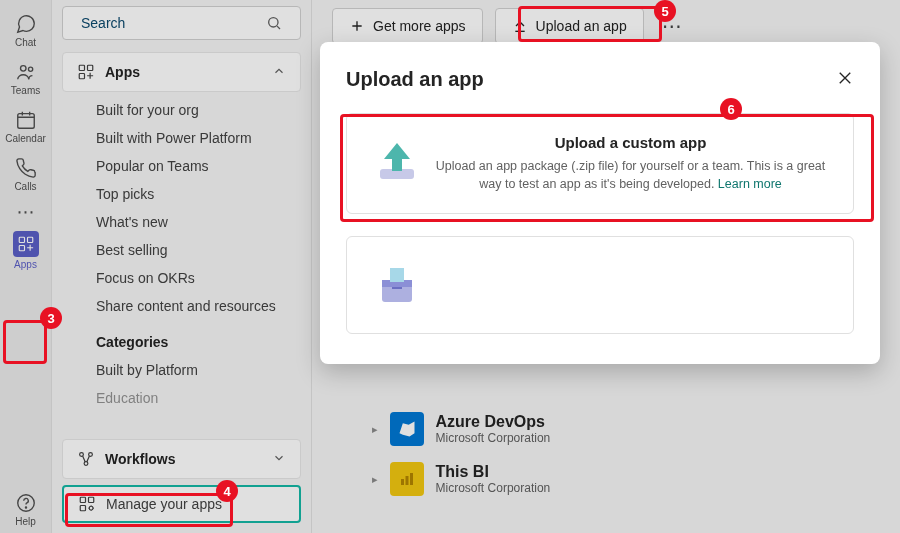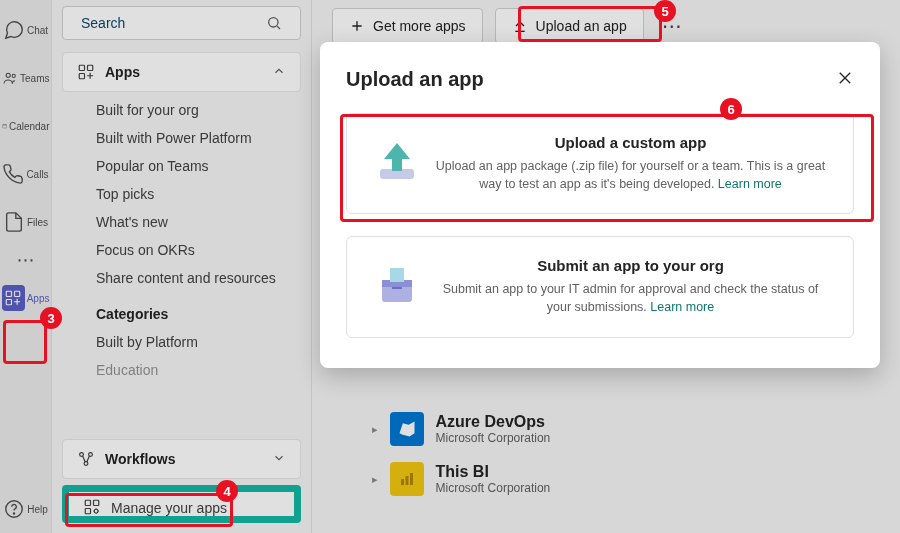--- a/index.html
+++ b/index.html
@@ -9,21 +9,21 @@
     background: #f5f5f5; color: #242424; position: relative;
   }
   .app { display: flex; height: 100%; }
 
   
   .rail {
     width: 52px; background: #ebebeb; border-right: 1px solid #e0e0e0;
     display: flex; flex-direction: column; align-items: center; padding-top: 6px;
   }
   .rail-item {
-    width: 48px; height: 48px; display: flex; flex-direction: row;
+    width: 48px; height: 48px; display: flex; flex-direction: column;
     align-items: center; justify-content: center; color: #4f4f4f;
     font-size: 10px; cursor: pointer; gap: 2px;
   }
   .rail-item svg { width: 22px; height: 22px; stroke: #4f4f4f; fill: none; stroke-width: 1.5; }
   .rail-item.active { color: #5b5fc7; }
   .rail-item.active .square { width: 26px; height: 26px; background: #5b5fc7; border-radius: 4px; display:flex; align-items:center; justify-content:center; }
   .rail-item.active .square svg { stroke:#fff; width:18px; height:18px; }
   .rail-spacer { flex: 1; }
   .rail-ellipsis { font-size:18px; color:#4f4f4f; height:28px; display:flex; align-items:center; }
 
@@ -53,22 +53,22 @@
     flex:1; overflow:hidden; padding: 4px 0 0 0;
   }
   .nav-link {
     padding: 6px 10px 6px 44px; font-size:14px; color:#424242; cursor:pointer;
   }
   .nav-heading {
     padding: 14px 10px 6px 44px; font-size:14px; font-weight:700; color:#242424;
   }
 
   .manage-bar {
-    margin: 6px 10px 10px; height:38px; background:#fff; border:7px solid #14b8a6;
-    border-radius:4px; display:flex; align-items:flex-end; padding:0 14px; gap:10px;
+    margin: 6px 10px 10px; height:38px; background:#fff; border:2px solid #14b8a6;
+    border-radius:4px; display:flex; align-items:center; padding:0 14px; gap:10px;
     font-size:14px; color:#424242; cursor:pointer;
   }
   .manage-bar svg { width:18px; height:18px; stroke:#424242; fill:none; stroke-width:1.6; }
 
   
   .main { flex:1; background:#f5f5f5; padding: 8px 20px; }
   .top-actions { display:flex; gap:12px; align-items:center; }
   .pill {
     height:36px; padding:0 16px; border:1px solid #d1d1d1; border-radius:4px;
     background:#fff; display:flex; align-items:center; gap:8px; font-size:14px;
@@ -144,27 +144,20 @@
           <rect x="3" y="5" width="18" height="16" rx="2"></rect>
           <path d="M3 9h18M8 3v4M16 3v4"></path>
         </svg>
       <span>Calendar</span>
     </div>
     <div class="rail-item">
       <svg viewBox="0 0 24 24">
           <path d="M22 16.9v3a2 2 0 0 1-2.2 2 19.8 19.8 0 0 1-8.6-3.1 19.5 19.5 0 0 1-6-6A19.8 19.8 0 0 1 2.1 4.2 2 2 0 0 1 4.1 2h3a2 2 0 0 1 2 1.7c.1.9.3 1.8.6 2.6a2 2 0 0 1-.5 2.1L8 9.6a16 16 0 0 0 6 6l1.2-1.2a2 2 0 0 1 2.1-.5c.8.3 1.7.5 2.6.6a2 2 0 0 1 1.7 2z"></path>
         </svg>
       <span>Calls</span>
-    </div>
-    <div class="rail-item">
-      <svg viewBox="0 0 24 24">
-          <path d="M14 2H6a2 2 0 0 0-2 2v16a2 2 0 0 0 2 2h12a2 2 0 0 0 2-2V8z"></path>
-          <path d="M14 2v6h6"></path>
-        </svg>
-      <span>Files</span>
     </div>
     <div class="rail-ellipsis">⋯</div>
     <div class="rail-item active">
       <div class="square">
           <svg viewBox="0 0 24 24">
             <rect x="3" y="3" width="7" height="7" rx="1"></rect>
             <rect x="14" y="3" width="7" height="7" rx="1"></rect>
             <rect x="3" y="14" width="7" height="7" rx="1"></rect>
             <path d="M17.5 13v8M13.5 17h8"></path>
           </svg>
@@ -201,20 +194,21 @@
       <span class="chev"><svg viewBox="0 0 24 24">
             <path d="M6 15l6-6 6 6"></path>
           </svg></span>
     </div>
     <div class="scroll">
       <div class="nav-link">Built for your org</div>
       <div class="nav-link">Built with Power Platform</div>
       <div class="nav-link">Popular on Teams</div>
       <div class="nav-link">Top picks</div>
       <div class="nav-link">What's new</div>
+      <div class="nav-link">Best selling</div>
       <div class="nav-link">Focus on OKRs</div>
       <div class="nav-link">Share content and resources</div>
       <div class="nav-heading">Categories</div>
       <div class="nav-link">Built by Platform</div>
       <div class="nav-link" style="opacity:.55">Education</div>
     </div>
     <div class="accordion">
       <svg class="lead" viewBox="0 0 24 24">
           <circle cx="6" cy="6" r="2.5"></circle>
           <circle cx="18" cy="6" r="2.5"></circle>
@@ -314,24 +308,20 @@
 
   <div class="card">
     <div class="illus">
       <svg width="54" height="54" viewBox="0 0 54 54">
         <rect x="12" y="22" width="30" height="22" rx="3" fill="#adb0e0"></rect>
         <rect x="12" y="22" width="30" height="7" fill="#8b8fd6"></rect>
         <rect x="22" y="29" width="10" height="2" fill="#6b6fc2"></rect>
         <rect x="20" y="10" width="14" height="14" fill="#a7d8e8"></rect>
       </svg>
     </div>
-    <div class="body">
-      <h3>Submit an app to your org</h3>
-      <p><span>Submit an app to your IT admin for approval and check the status of your submissions. </span><a href="#">Learn more</a></p>
-    </div>
   </div>
 </div>
 
 <div class="callout" style="left:3px; top:320px; width:44px; height:44px;"></div>
 <div class="badge" style="left:40px; top:307px;">3</div>
 
 <div class="callout" style="left:65px; top:493px; width:168px; height:34px;"></div>
 <div class="badge" style="left:216px; top:480px;">4</div>
 
 <div class="callout" style="left:518px; top:6px; width:144px; height:36px;"></div>

